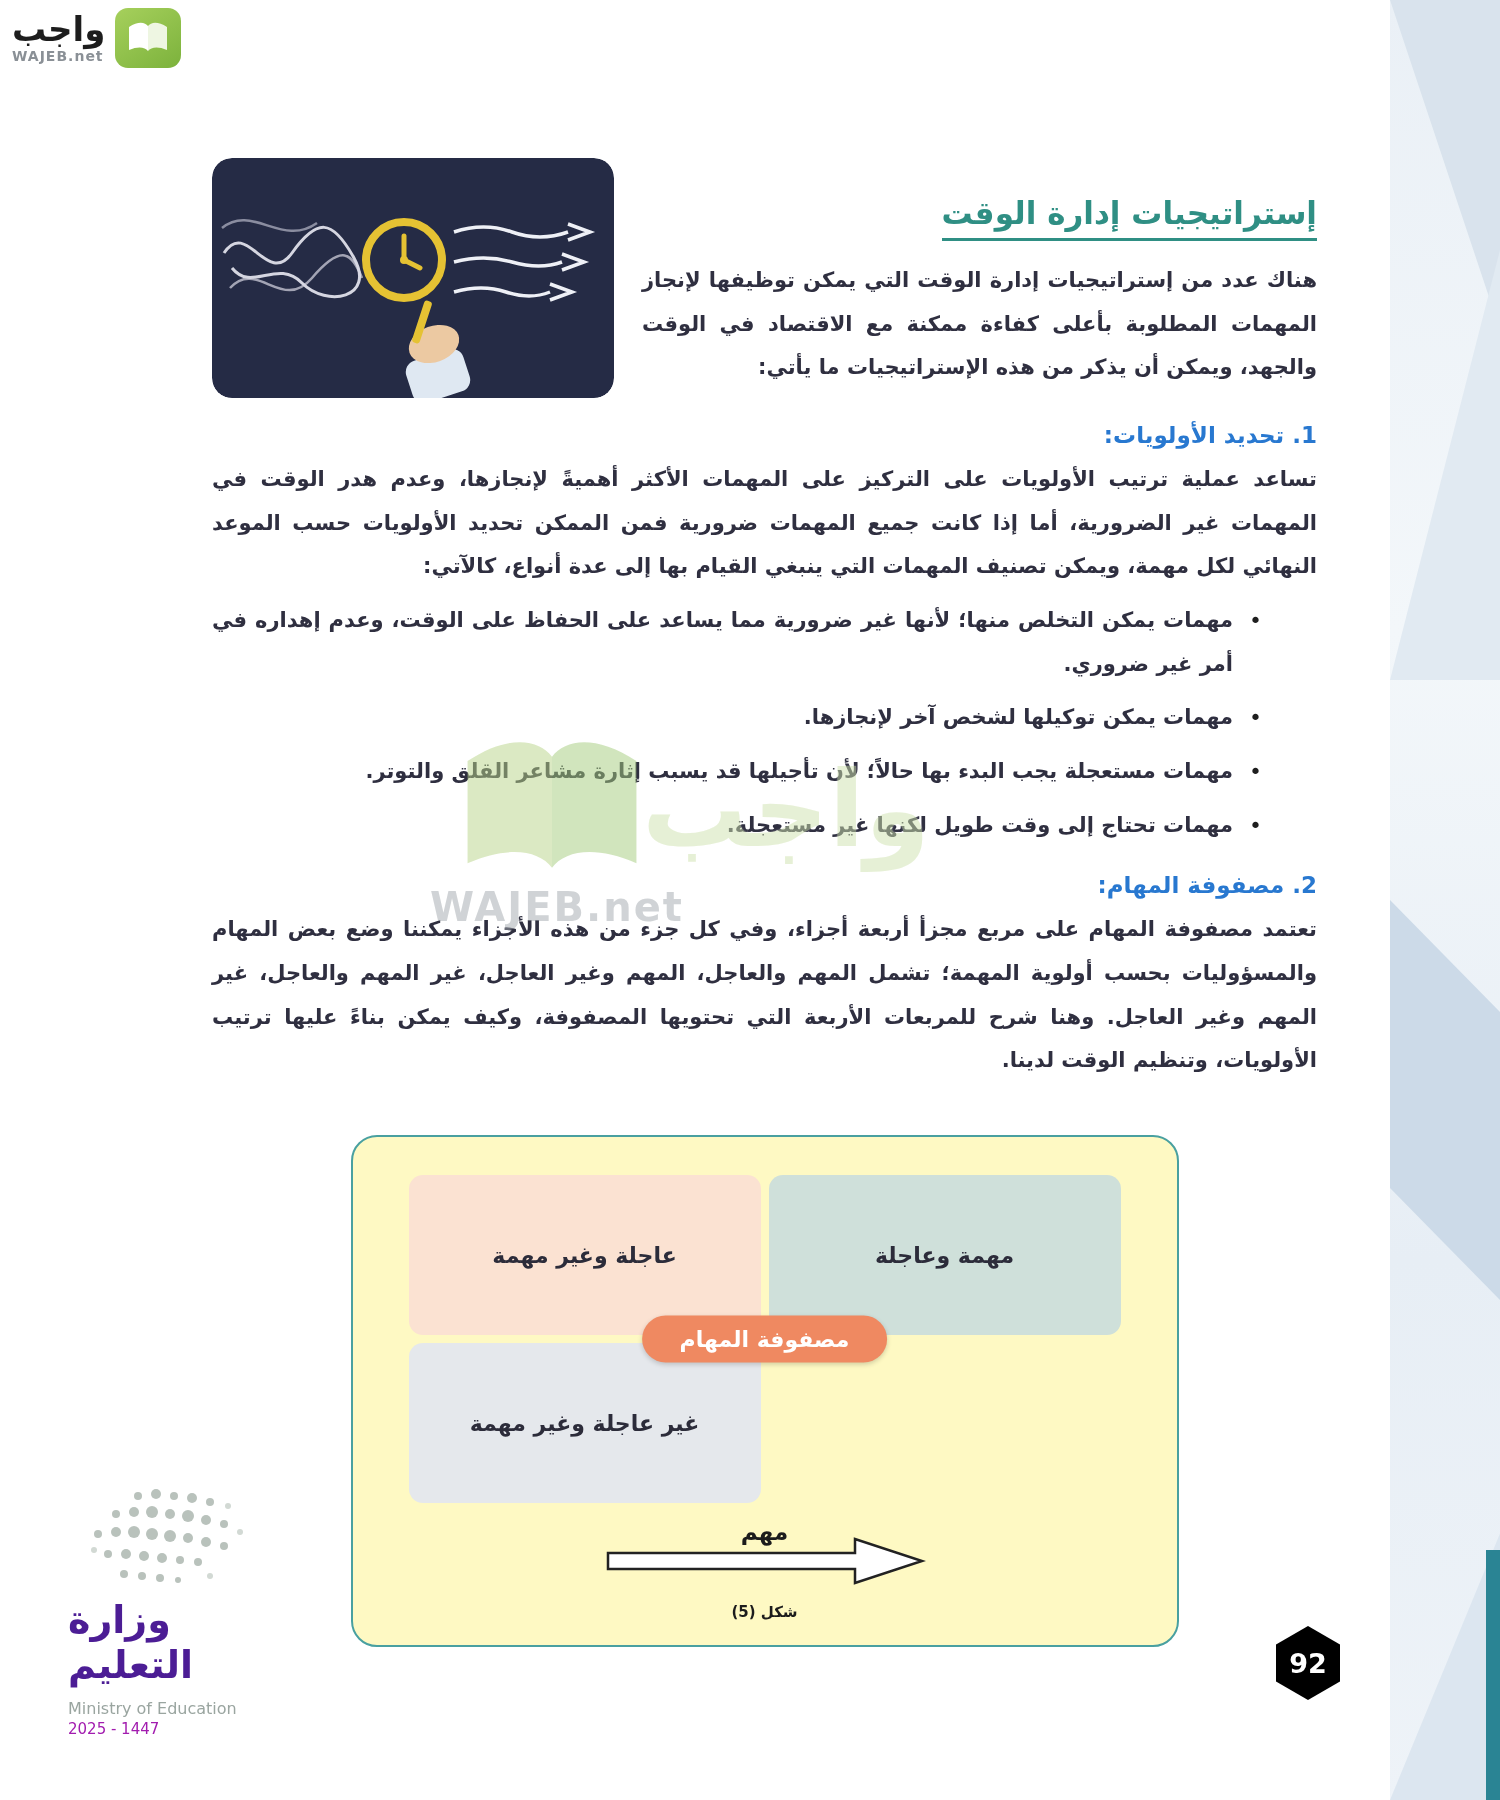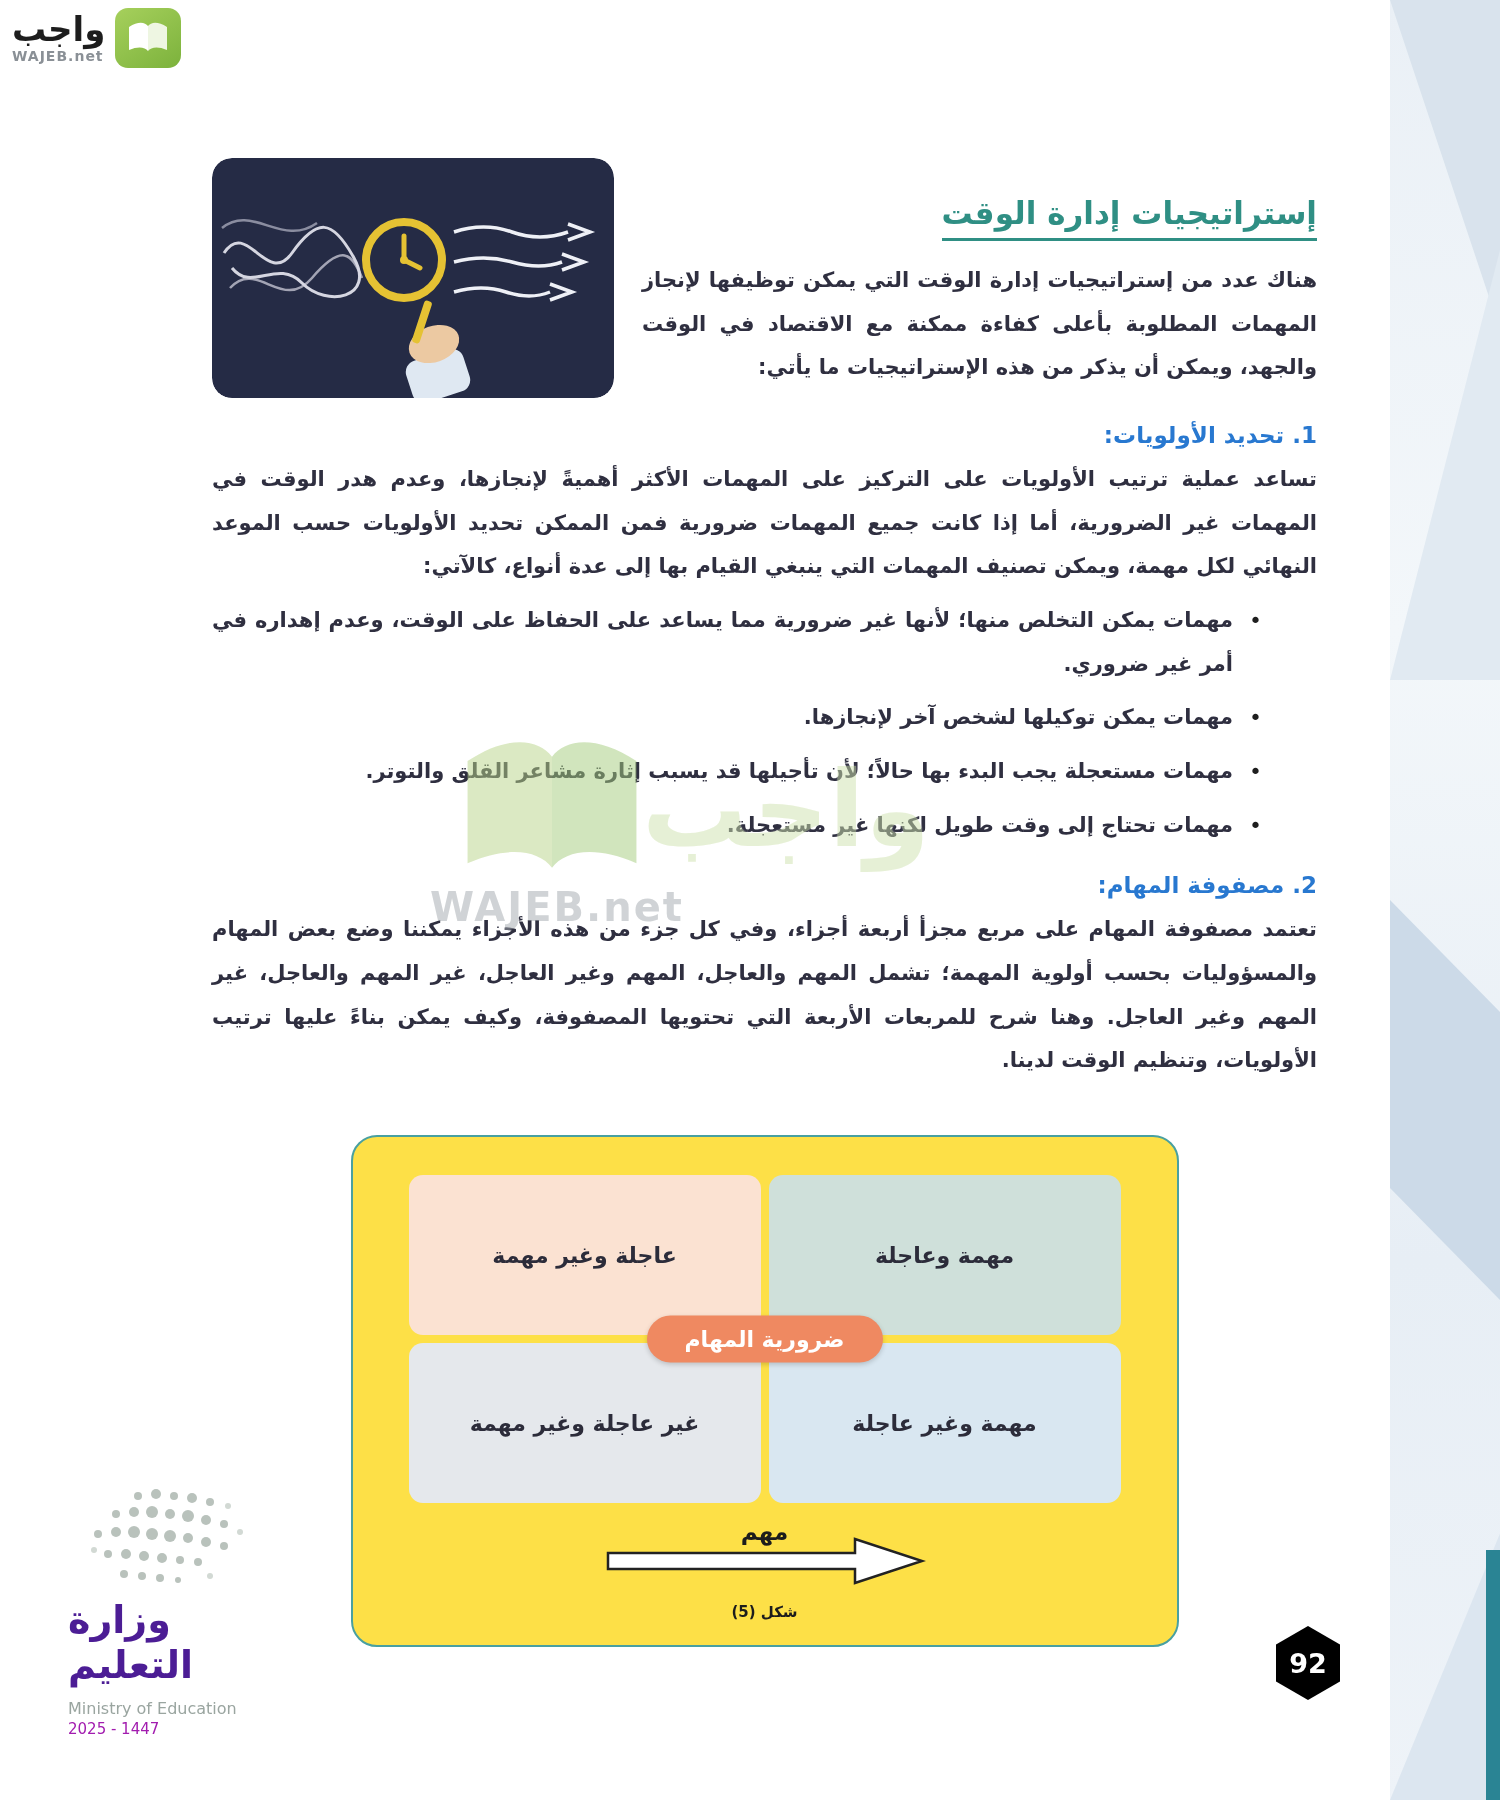--- a/index.html
+++ b/index.html
@@ -45,21 +45,21 @@
     text-align:justify; color:#2f2f40; }
   .sec-head { font-size:23px; font-weight:bold; color:#2878d0; margin:24px 0 10px; }
 
   .bullets { padding:2px 55px 0 0; }
   .bullet { display:flex; gap:16px; margin-bottom:10px; }
   .bullet .dot { flex:0 0 auto; font-size:22px; line-height:2; color:#1e1e1e; }
   .bullet p { margin:0; }
 
   
   .fig-box { width:828px; margin:52px auto 0; border:2px solid #49a0a0; border-radius:26px;
-    padding:38px 56px 20px; box-sizing:border-box; background:#fde047; }
+    padding:38px 56px 20px; box-sizing:border-box; background:#fef9c3; }
   .matrix { position:relative; direction:ltr; display:grid;
     grid-template-columns:1fr 1fr; gap:8px; }
   .quad { height:160px; border-radius:14px; display:flex; align-items:center; justify-content:center;
     font-size:22px; font-weight:bold; color:#2c2c3a; direction:rtl; }
   .q0 { background:#fbe2d2; }
   .q1 { background:#cfe0da; }
   .q2 { background:#e5e8ec; }
   .q3 { background:#d9e7f1; }
   .pill { position:absolute; left:50%; top:50%; transform:translate(-50%,-50%);
     background:#ef8961; color:#ffffff; font-size:22px; font-weight:bold;
@@ -171,22 +171,21 @@
     </div>
 
     <div class="sec-head">2. مصفوفة المهام:</div>
     <p class="body">تعتمد مصفوفة المهام على مربع مجزأ أربعة أجزاء، وفي كل جزء من هذه الأجزاء يمكننا وضع بعض المهام والمسؤوليات بحسب أولوية المهمة؛ تشمل المهم والعاجل، المهم وغير العاجل، غير المهم والعاجل، غير المهم وغير العاجل. وهنا شرح للمربعات الأربعة التي تحتويها المصفوفة، وكيف يمكن بناءً عليها ترتيب الأولويات، وتنظيم الوقت لدينا.</p>
 
     <div class="fig-box">
       <div class="matrix">
         <div class="quad q0">عاجلة وغير مهمة</div>
         <div class="quad q1">مهمة وعاجلة</div>
         <div class="quad q2">غير عاجلة وغير مهمة</div>
-        <div class="quad q3">مهمة وغير عاجلة</div>
-        <div class="pill">ضرورية المهام</div>
+        <div class="pill">مصفوفة المهام</div>
       </div>
       <div class="arrow-wrap">
         <span class="arrow-label">مهم</span>
         <svg width="330" height="56" viewBox="0 0 330 56">
           <path d="M8 20 H255 V6 L322 28 L255 50 V36 H8 Z" fill="#ffffff" stroke="#222222" stroke-width="2.5"></path>
         </svg>
       </div>
       <div class="caption">شكل (5)</div>
     </div>
 

